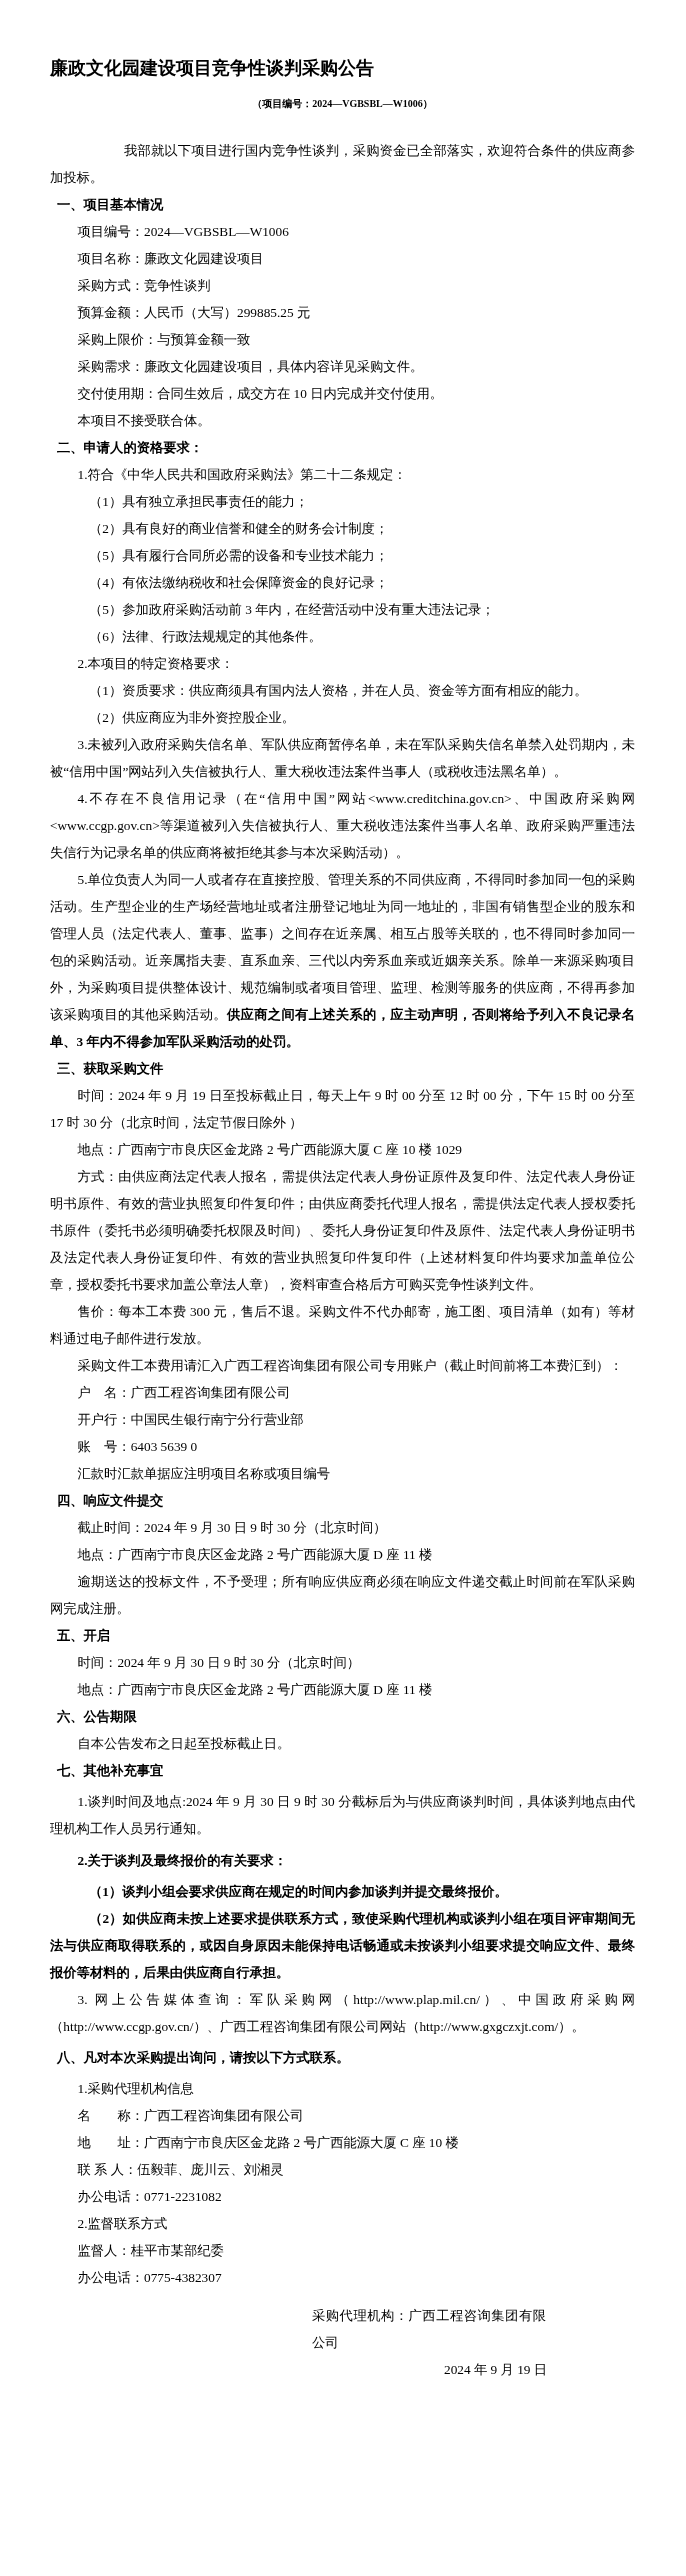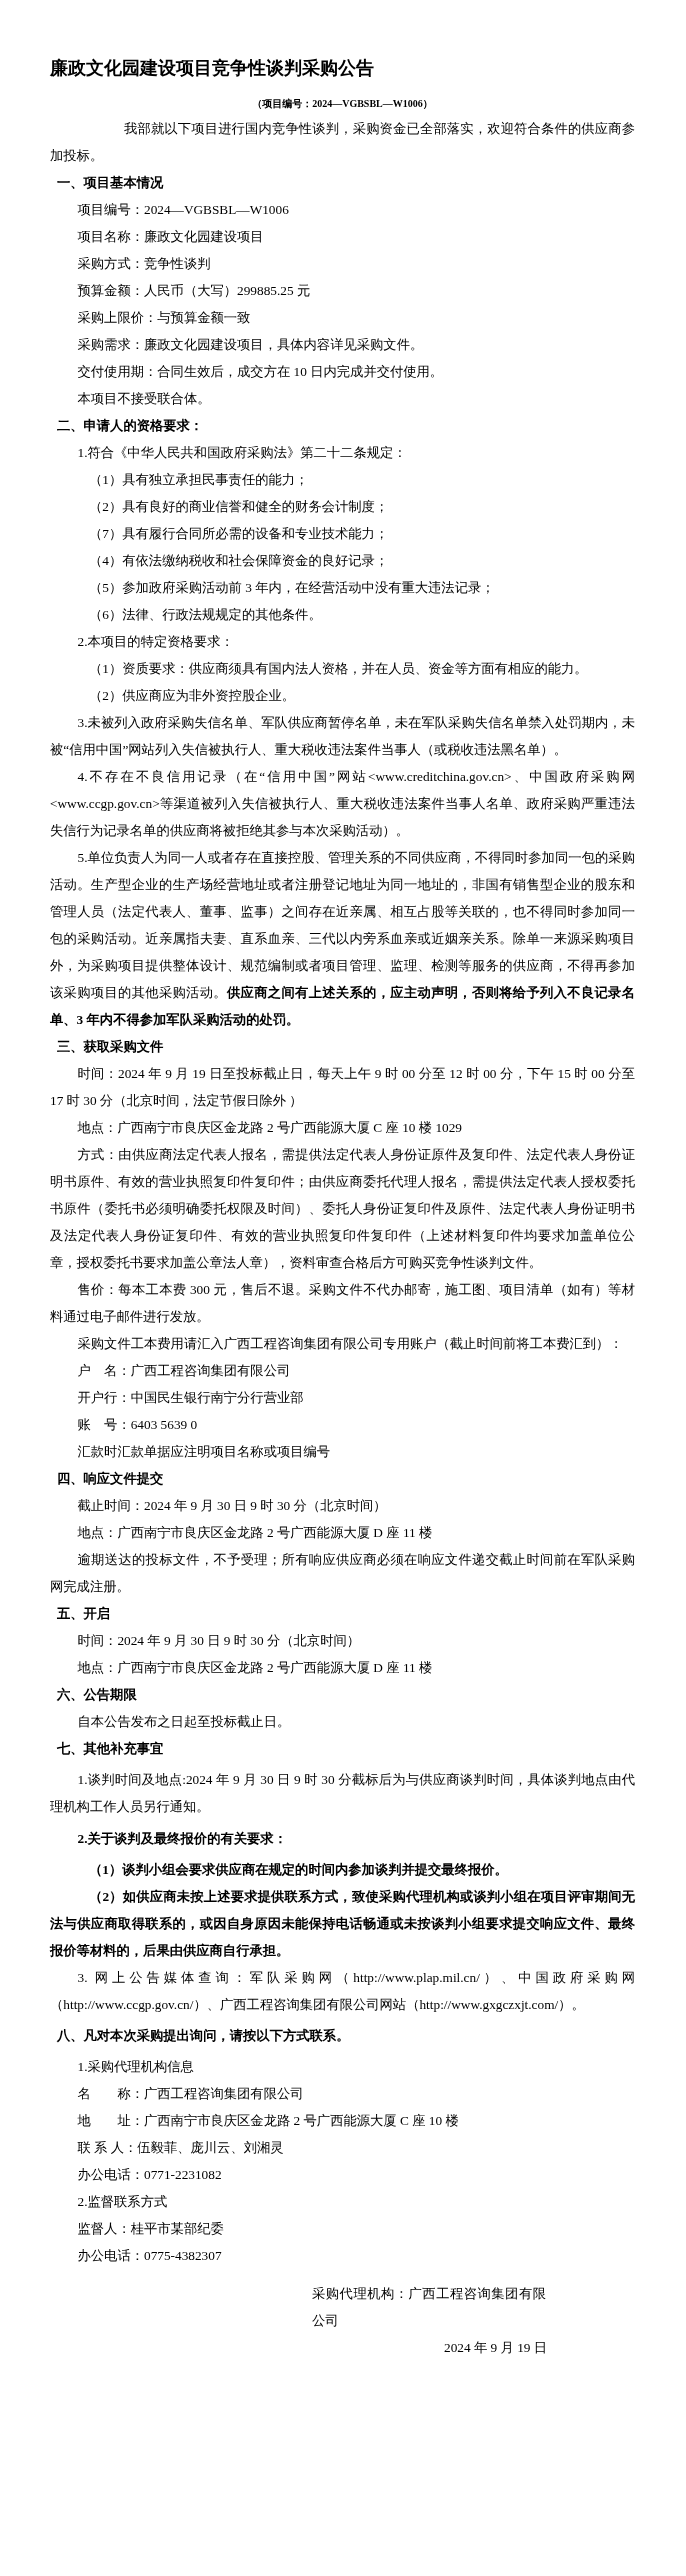--- a/index.html
+++ b/index.html
@@ -28,20 +28,21 @@
     margin: 0;
   }
   .doc-subtitle {
     text-align: center;
     font-weight: bold;
     font-size: 10px;
     line-height: 22px;
     margin: 12px 0 0 0;
   }
   .doc-body {
+    margin-top: 22px;
     font-size: 13.3px;
     line-height: 27px;
     text-align: justify;
     overflow-wrap: break-word;
   }
   .para { margin: 0; }
   .h  { font-weight: bold; text-indent: 6.9px; }
   .i1 { text-indent: 27.5px; }
   .i2 { text-indent: 39px; }
   .pf { text-indent: 74px; }
@@ -72,21 +73,21 @@
       <p class="para i1"><span>采购方式：竞争性谈判</span></p>
       <p class="para i1"><span>预算金额：人民币（大写）299885.25 元</span></p>
       <p class="para i1"><span>采购上限价：与预算金额一致</span></p>
       <p class="para i1"><span>采购需求：廉政文化园建设项目，具体内容详见采购文件。</span></p>
       <p class="para i1"><span>交付使用期：合同生效后，成交方在 10 日内完成并交付使用。</span></p>
       <p class="para i1"><span>本项目不接受联合体。</span></p>
       <p class="para h"><span class="b">二、申请人的资格要求：</span></p>
       <p class="para i1"><span>1.符合《中华人民共和国政府采购法》第二十二条规定：</span></p>
       <p class="para i2"><span>（1）具有独立承担民事责任的能力；</span></p>
       <p class="para i2"><span>（2）具有良好的商业信誉和健全的财务会计制度；</span></p>
-      <p class="para i2"><span>（7）具有履行合同所必需的设备和专业技术能力；</span></p>
+      <p class="para i2"><span>（5）具有履行合同所必需的设备和专业技术能力；</span></p>
       <p class="para i2"><span>（4）有依法缴纳税收和社会保障资金的良好记录；</span></p>
       <p class="para i2"><span>（5）参加政府采购活动前 3 年内，在经营活动中没有重大违法记录；</span></p>
       <p class="para i2"><span>（6）法律、行政法规规定的其他条件。</span></p>
       <p class="para i1"><span>2.本项目的特定资格要求：</span></p>
       <p class="para i2"><span>（1）资质要求：供应商须具有国内法人资格，并在人员、资金等方面有相应的能力。</span></p>
       <p class="para i2"><span>（2）供应商应为非外资控股企业。</span></p>
       <p class="para i1"><span>3.未被列入政府采购失信名单、军队供应商暂停名单，未在军队采购失信名单禁入处罚期内，未被“信用中国”网站列入失信被执行人、重大税收违法案件当事人（或税收违法黑名单）。</span></p>
       <p class="para i1"><span>4.不存在不良信用记录（在“信用中国”网站&lt;www.creditchina.gov.cn&gt;、中国政府采购网&lt;www.ccgp.gov.cn&gt;等渠道被列入失信被执行人、重大税收违法案件当事人名单、政府采购严重违法失信行为记录名单的供应商将被拒绝其参与本次采购活动）。</span></p>
       <p class="para i1"><span>5.单位负责人为同一人或者存在直接控股、管理关系的不同供应商，不得同时参加同一包的采购活动。生产型企业的生产场经营地址或者注册登记地址为同一地址的，非国有销售型企业的股东和管理人员（法定代表人、董事、监事）之间存在近亲属、相互占股等关联的，也不得同时参加同一包的采购活动。近亲属指夫妻、直系血亲、三代以内旁系血亲或近姻亲关系。除单一来源采购项目外，为采购项目提供整体设计、规范编制或者项目管理、监理、检测等服务的供应商，不得再参加该采购项目的其他采购活动。</span><span class="b">供应商之间有上述关系的，应主动声明，否则将给予列入不良记录名单、3 年内不得参加军队采购活动的处罚。</span></p>
       <p class="para h"><span class="b">三、获取采购文件</span></p>

